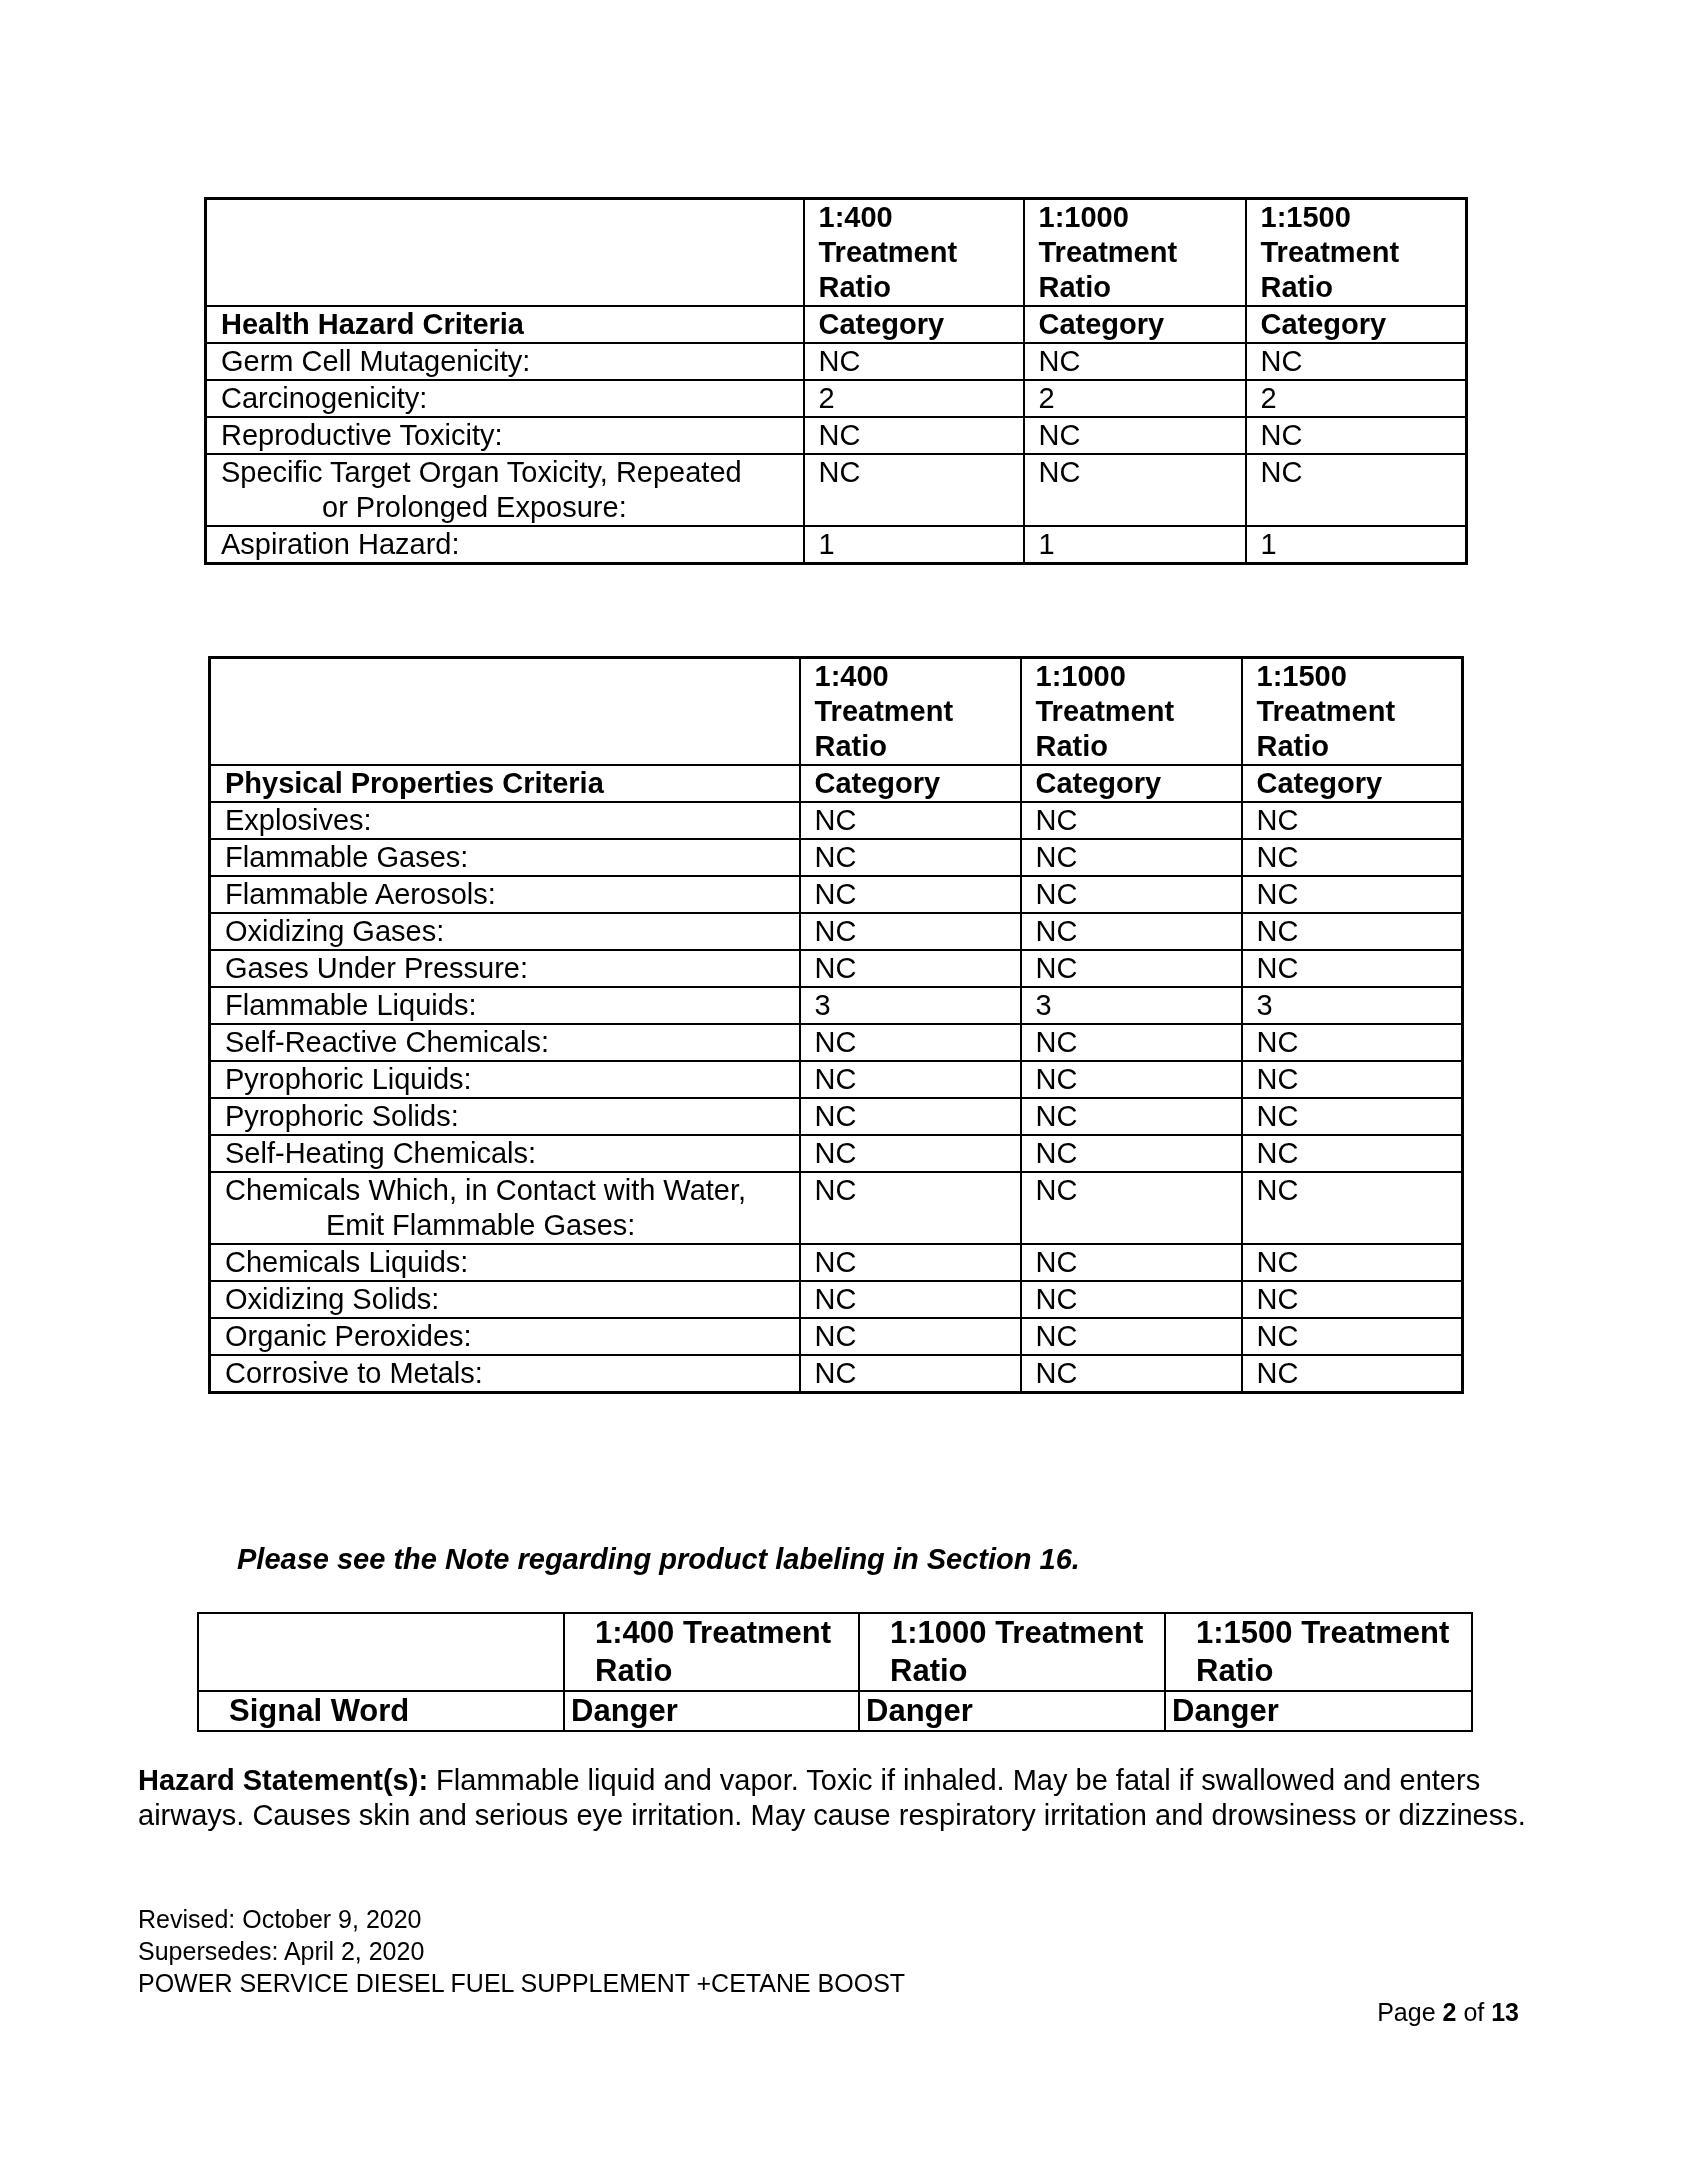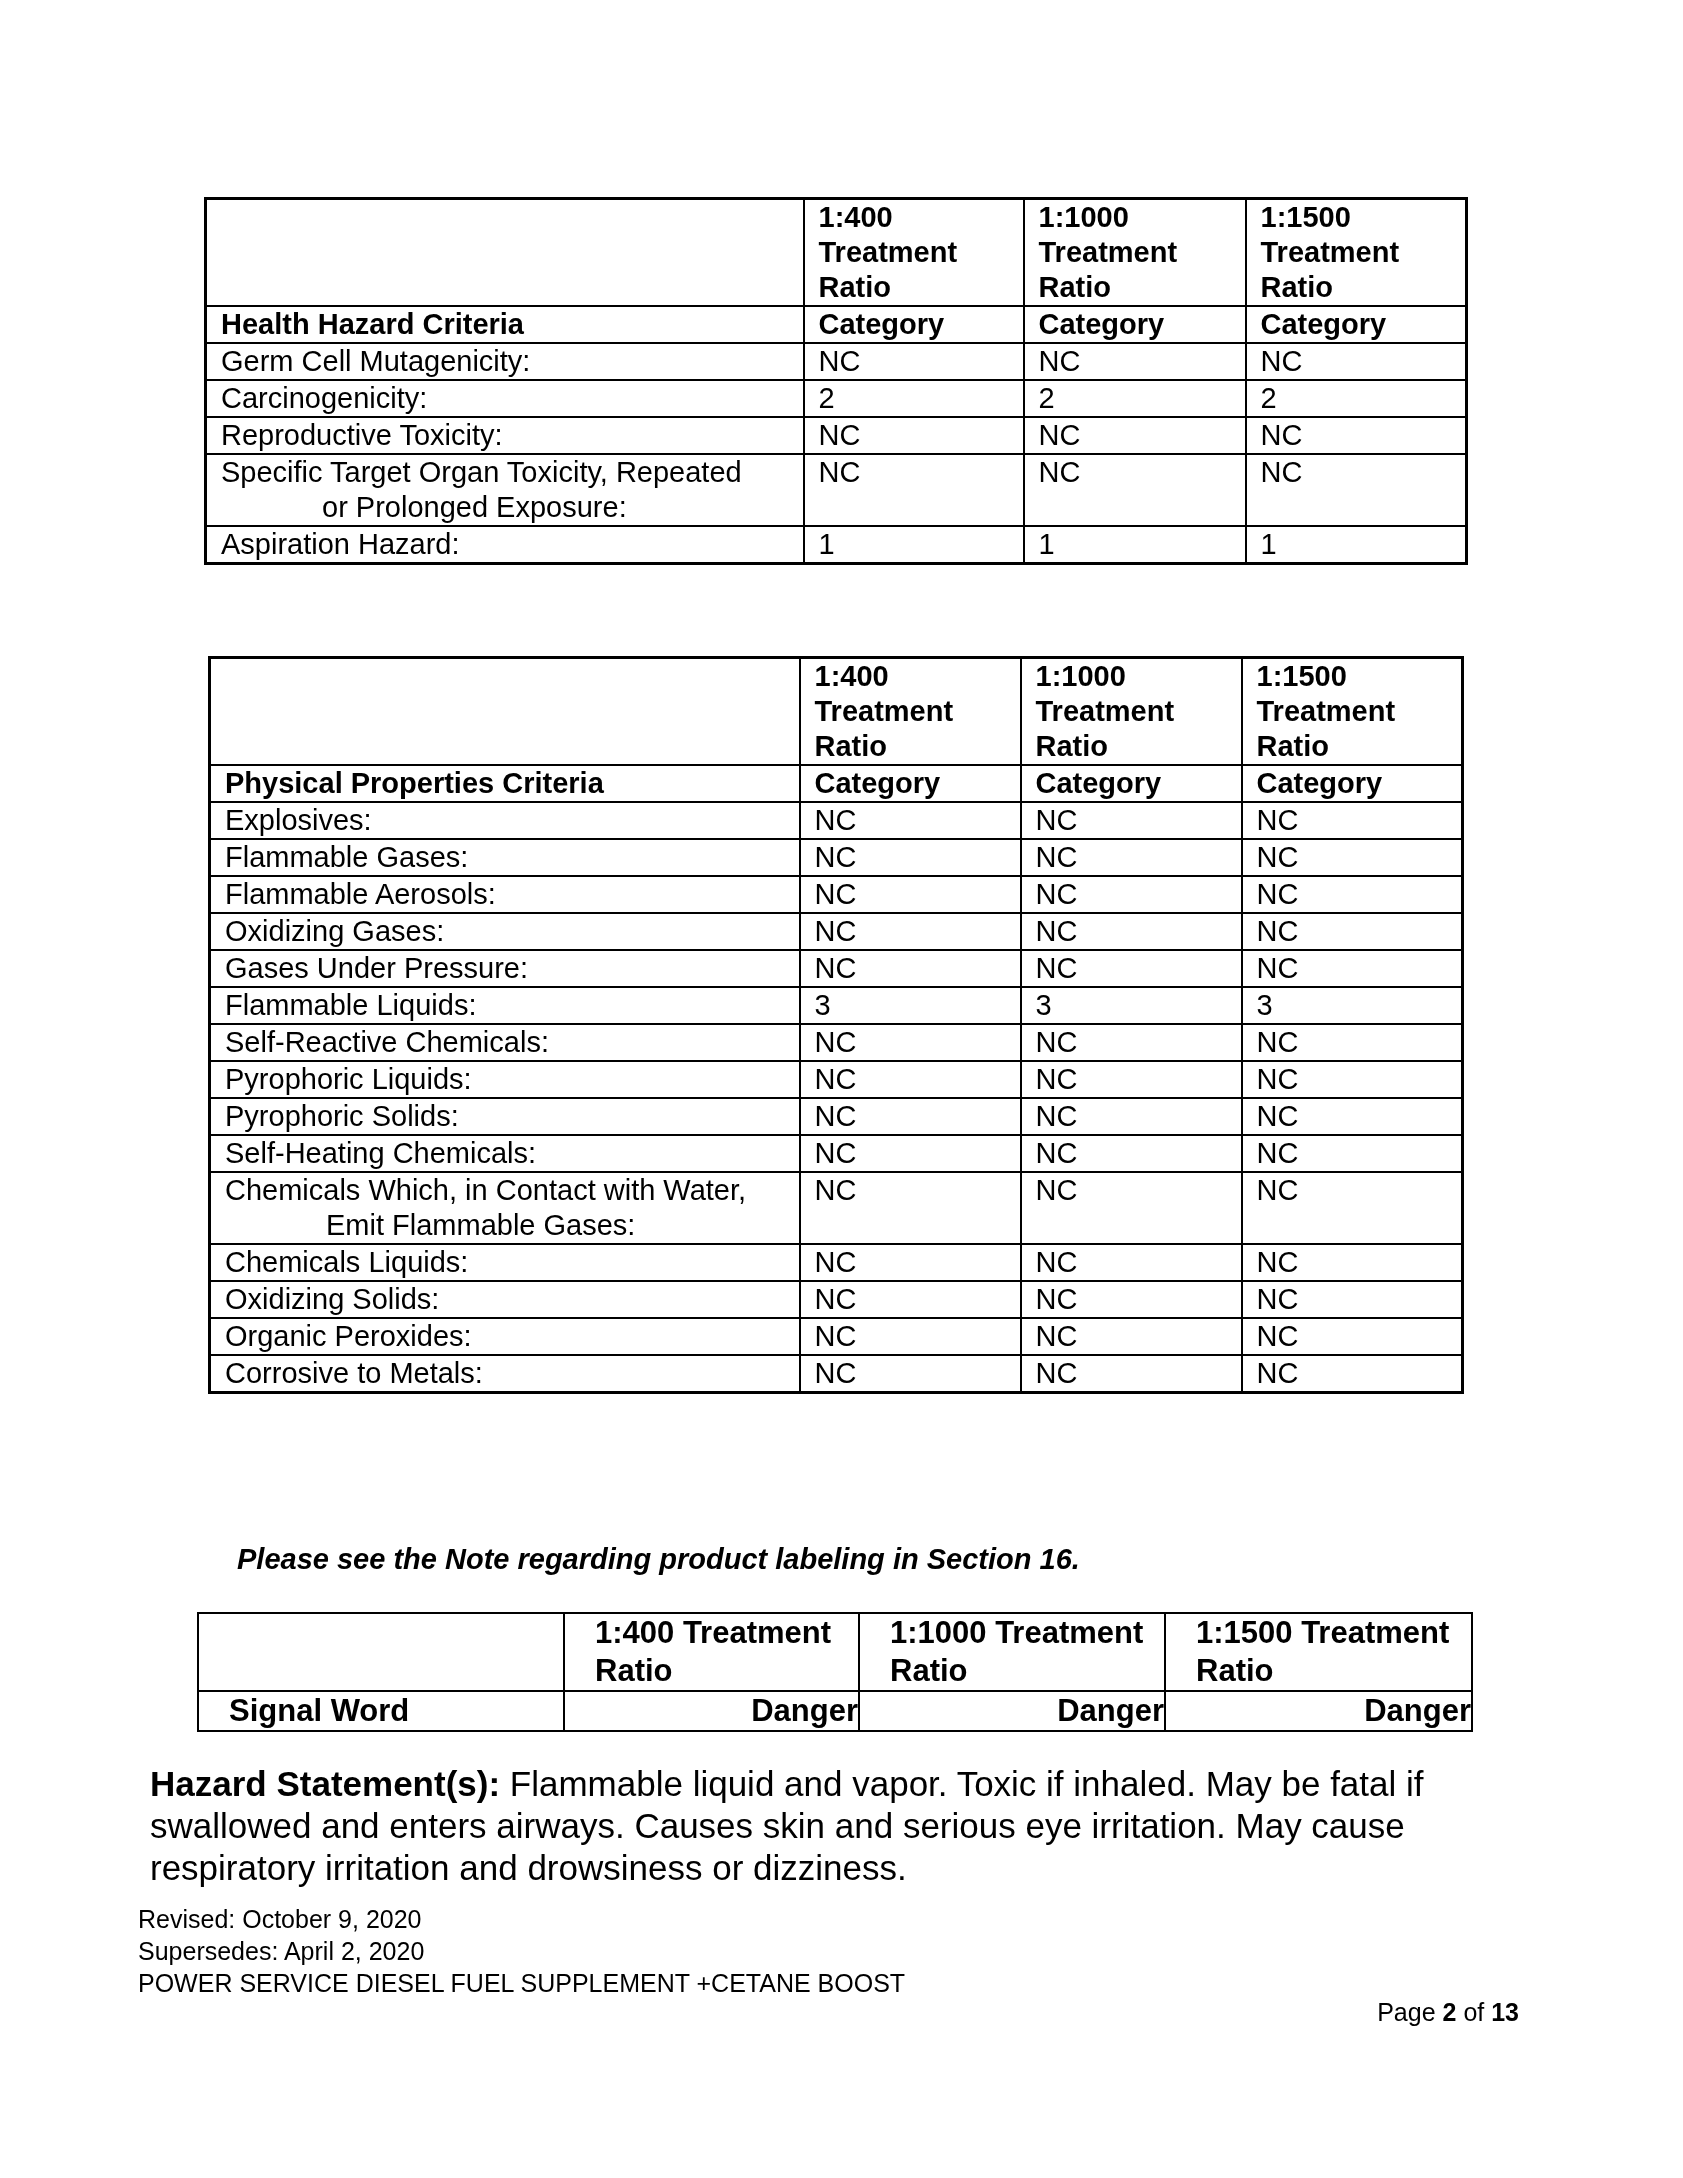--- a/index.html
+++ b/index.html
@@ -9,24 +9,24 @@
   table.grid { position: absolute; border-collapse: collapse; table-layout: fixed; }
   table.grid td { border: 2px solid #000; vertical-align: top; padding: 0 0 0 14px;
                   font-size: 29px; line-height: 35px; box-sizing: border-box; }
   table.grid td.b { font-weight: bold; }
   table.grid td .indent { display: block; padding-left: 101px; }
   table.grid.outer { border: 3px solid #000; }
   #t1 { left: 204px; top: 197px; width: 1260px; }
   #t2 { left: 208px; top: 656px; width: 1252px; }
   #t3 { left: 197px; top: 1612px; width: 1274px; }
   #t3 td { font-size: 31px; line-height: 38px; padding-left: 30px; }
-  #t3 td.center { text-align: right; padding-left: 12px; }
+  #t3 td.center { text-align: left; padding-left: 6px; }
   .heading { left: 138px; top: 1440px; font-size: 29px; font-weight: bold; line-height: 35px; }
   .note { left: 237px; top: 1543px; font-size: 29px; font-weight: bold; font-style: italic; }
-  .hazard { left: 138px; top: 1763px; width: 1406px; font-size: 35px; line-height: 42px; margin-left: 12px; }
+  .hazard { left: 138px; top: 1763px; width: 1406px; font-size: 29px; line-height: 35px; }
   .hazard b { font-weight: bold; }
   .footer { left: 138px; top: 1903px; font-size: 25px; line-height: 32px; }
   .pagenum { right: 164px; top: 1998px; font-size: 25px; }
   .pagenum b { font-weight: bold; }
 </style>
 </head>
 <body>
 
 <table class="grid outer" id="t1">
   <colgroup>

